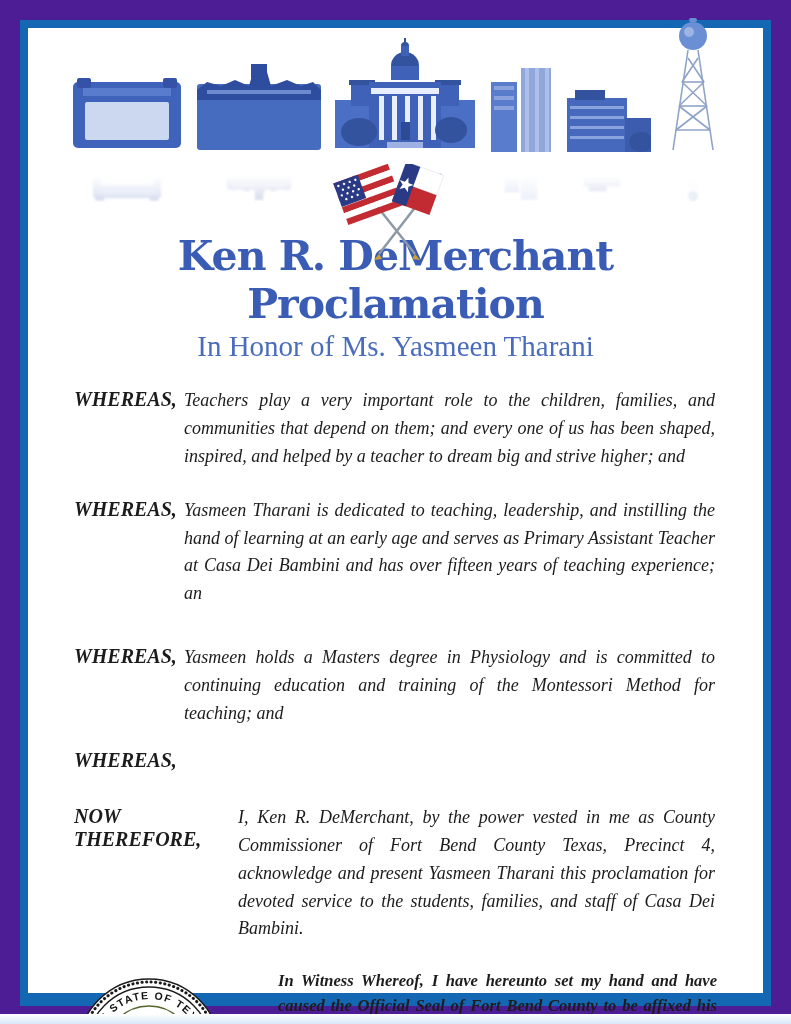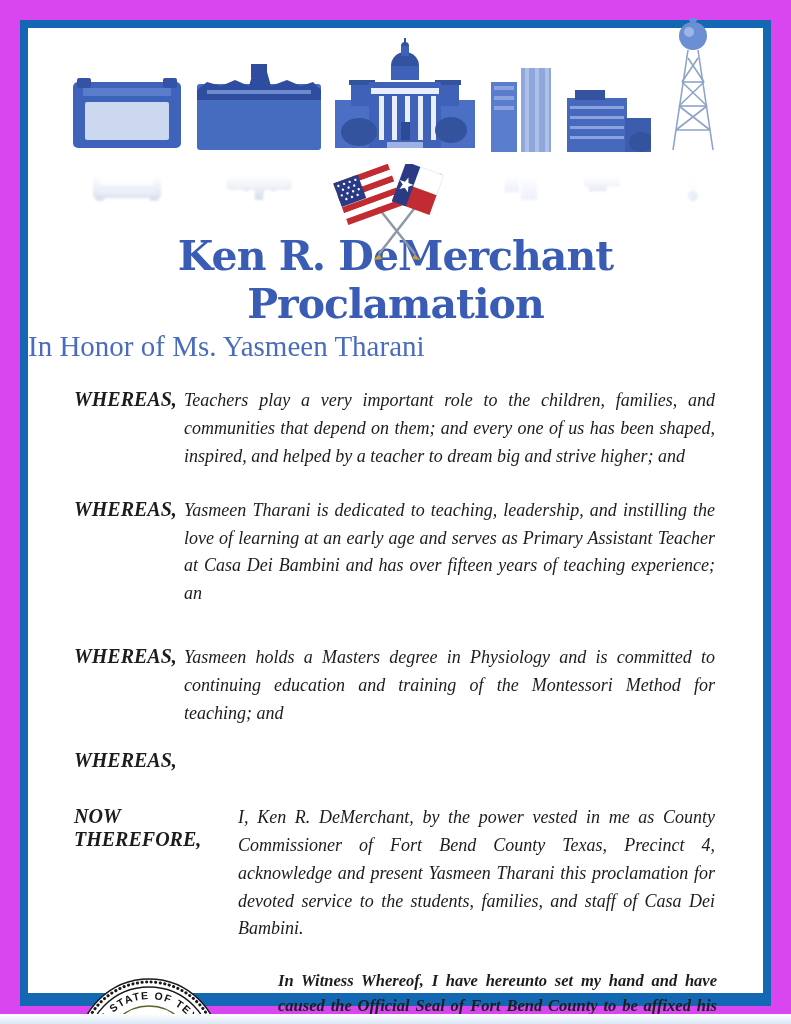--- a/index.html
+++ b/index.html
@@ -2,38 +2,38 @@
 <html style="--border-blue: #1467b2; --title-blue: #3a5cb4; --subtitle-blue: #4a6cbc; --greeting-blue: #3757a8; --building-blue: #4466bd; --seal-green: #2e7a2e; --seal-gold: #d9b02c; --flag-red: #c22b31; --flag-navy: #2b3a85;"><head>
 <meta charset="utf-8">
 <style>
   :root{
     --border-blue:#1467b2; --title-blue:#3a5cb4; --subtitle-blue:#4a6cbc;
     --ink:#1c1c1c; --greeting-blue:#3757a8; --building-blue:#4466bd;
     --seal-green:#2e7a2e; --seal-gold:#d9b02c; --flag-red:#c22b31; --flag-navy:#2b3a85;
   }
   *{box-sizing:border-box;margin:0;padding:0}
   html,body{background:#fff}
-  .page{position:relative;width:791px;height:1024px;background:#d946ef;overflow:hidden;
+  .page{position:relative;width:791px;height:1024px;background:#4c1d95;overflow:hidden;
         font-family:"Liberation Serif",serif;color:var(--ink)}
   .frame{position:absolute;left:20px;top:20px;width:751px;height:986px;background:#fff;
          border:8px solid var(--border-blue);border-bottom-width:13px;overflow:visible}
   .bottom-glow{position:absolute;left:0;bottom:0;width:791px;height:10px;
          background:linear-gradient(to bottom,#ffffff,#d9e7f6)}
   
   .collage{position:relative;height:196px;margin-top:34px}
   .buildings{display:flex;justify-content:center;align-items:flex-end;gap:14px;height:140px}
   .bldg{display:flex;flex-direction:column;align-items:center}
   .bldg svg.reflect{transform:scaleY(-1);opacity:.2;filter:blur(1.2px);height:48px;margin-top:2px;
         -webkit-mask-image:linear-gradient(to top,transparent 45%,#000);
         mask-image:linear-gradient(to top,transparent 45%,#000)}
   .flags{position:absolute;left:50%;top:102px;transform:translateX(-50%);z-index:3}
   
   .title{margin-top:-26px;text-align:center;font-family:"DejaVu Serif",serif;font-weight:bold;
          font-size:41px;letter-spacing:-1px;color:var(--title-blue);position:relative;z-index:1}
-  .subtitle{font-family:"Liberation Serif",serif;font-size:29px;
+  .subtitle{text-align:center;font-family:"Liberation Serif",serif;font-size:29px;
          color:var(--subtitle-blue);margin-top:2px}
   
   .clauses{margin-top:24px;padding:0 48px 0 46px}
   .clause{display:flex;margin-bottom:26px}
   .clause:nth-child(2){margin-bottom:36px}
   .clause:nth-child(3){margin-bottom:20px}
   .clause:nth-child(4){margin-bottom:32px}
   .clause .label{flex:none;width:96px;font-weight:bold;font-style:italic;font-size:20px;padding-top:1px}
   .clause.now .label{width:150px}
   .clause .text{flex:1;font-style:italic;font-size:18px;line-height:1.55;text-align:justify;padding-left:14px}
@@ -260,21 +260,21 @@
     <h1 class="title">Ken R. DeMerchant Proclamation</h1>
     <div class="subtitle">In Honor of Ms. Yasmeen Tharani</div>
 
     <section class="clauses">
       <div class="clause">
         <span class="label">WHEREAS,</span>
         <p class="text">Teachers play a very important role to the children, families, and communities that depend on them; and every one of us has been shaped, inspired, and helped by a teacher to dream big and strive higher; and</p>
       </div>
       <div class="clause">
         <span class="label">WHEREAS,</span>
-        <p class="text">Yasmeen Tharani is dedicated to teaching, leadership, and instilling the love of learning at an early age and serves as Primary Assistant Teacher at Casa Dei Bambini and has over fifteen years of teaching experience; an</p>
+        <p class="text">Yasmeen Tharani is dedicated to teaching, leadership, and instilling the hand of learning at an early age and serves as Primary Assistant Teacher at Casa Dei Bambini and has over fifteen years of teaching experience; an</p>
       </div>
       <div class="clause">
         <span class="label">WHEREAS,</span>
         <p class="text">Yasmeen holds a Masters degree in Physiology and is committed to continuing education and training of the Montessori Method for teaching; and</p>
       </div>
       <div class="clause">
         <span class="label">WHEREAS,</span>
       </div>
       <div class="clause now">
         <span class="label">NOW THEREFORE,</span>

